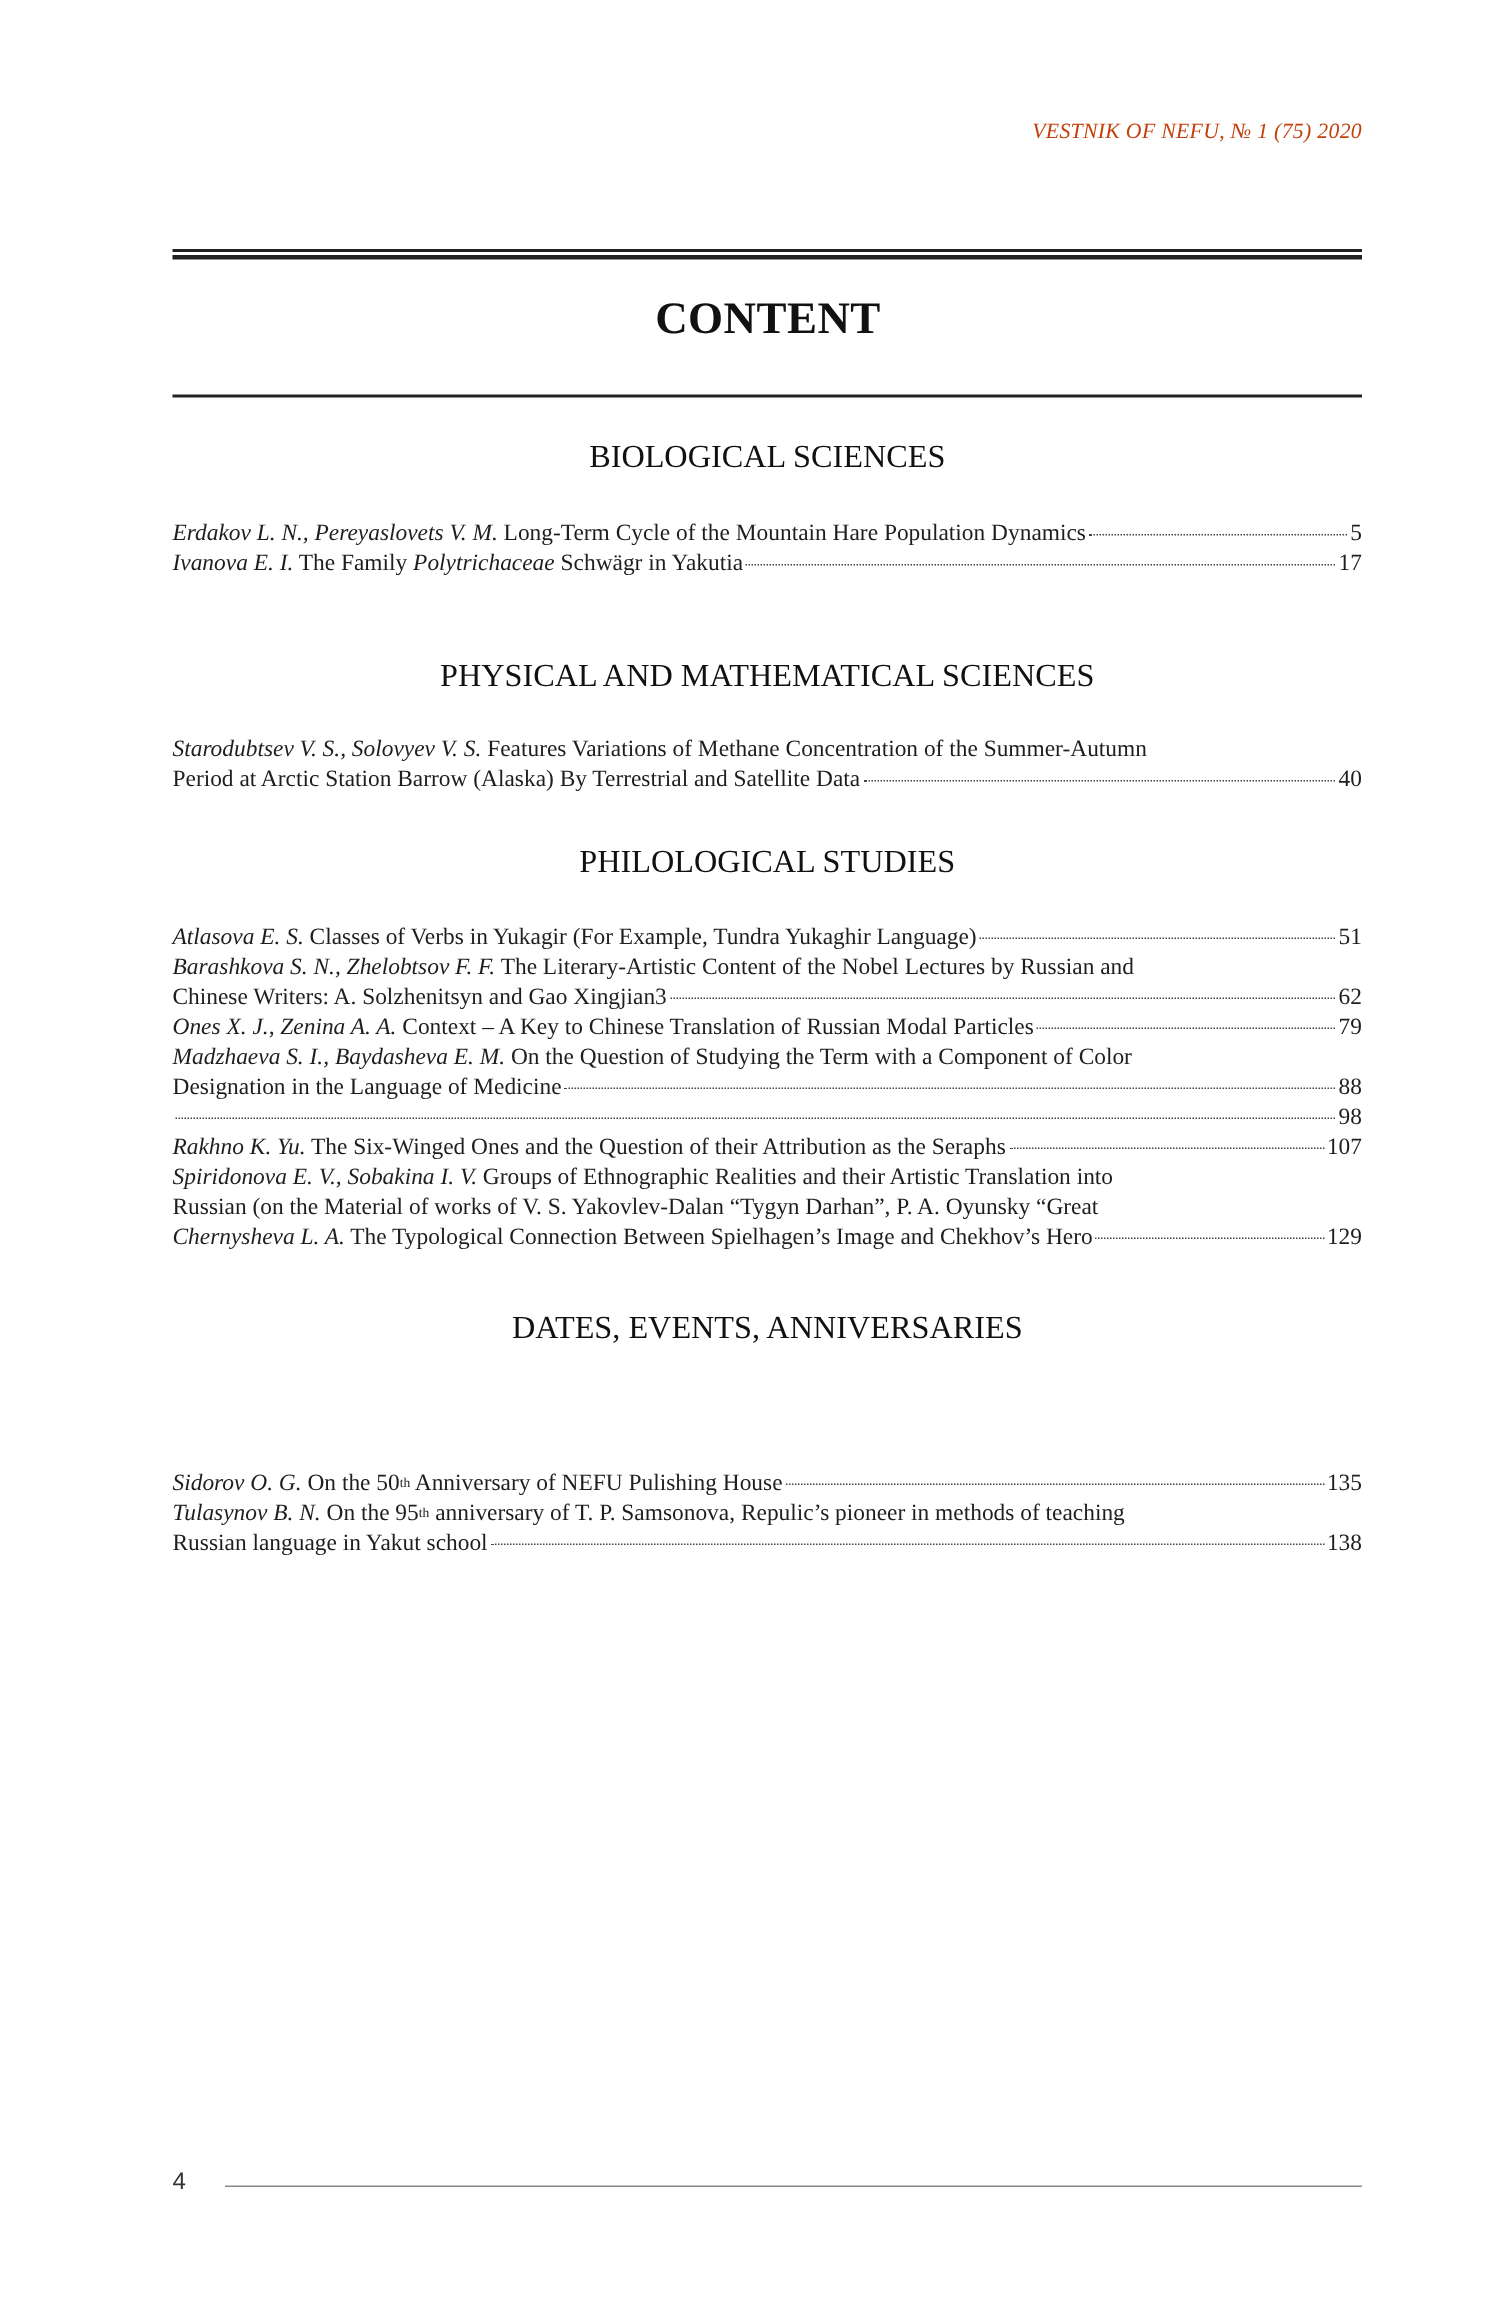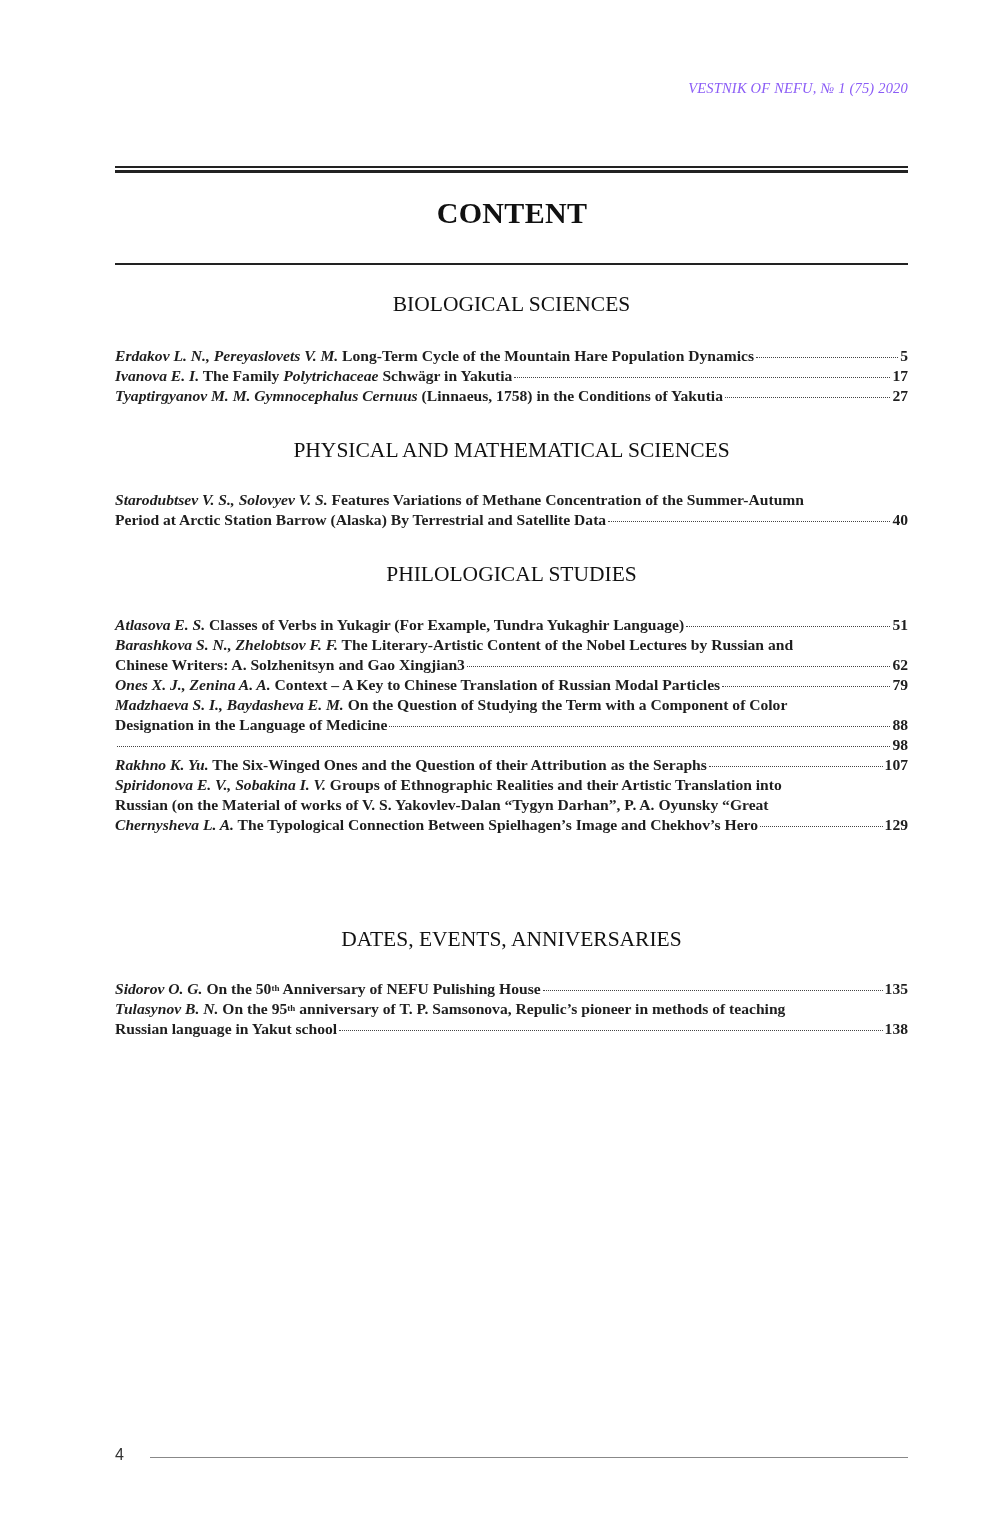--- a/index.html
+++ b/index.html
@@ -1,26 +1,26 @@
 <!DOCTYPE html>
 <html><head>
 <meta charset="utf-8">
 <style>
   html, body { margin:0; padding:0; background:#ffffff; }
   body { width:992px; height:1531px; position:relative; font-family:"Liberation Serif", "DejaVu Serif", serif; color:#1e1e1e; overflow:hidden; }
-  .running-head { position:absolute; top:80px; right:84px; font-style:italic; font-size:14.5px; color:#8b5cf6; letter-spacing:0.2px; }
+  .running-head { position:absolute; top:80px; right:84px; font-style:italic; font-size:14.5px; color:#c2410c; letter-spacing:0.2px; }
   .double-rule { position:absolute; left:115px; width:793px; top:166px; }
   .double-rule .l1 { height:2px; background:#222; }
   .double-rule .l2 { height:3px; background:#222; margin-top:2px; }
   .title { position:absolute; top:196px; left:0; width:1024px; text-align:center; font-weight:bold; font-size:30px; letter-spacing:0.3px; color:#111; }
   .title-rule { position:absolute; left:115px; width:793px; top:263px; height:2px; background:#222; }
   .section-head { position:absolute; left:115px; width:793px; text-align:center; font-weight:normal; font-size:21.5px; color:#111; }
   .entries { position:absolute; left:115px; width:793px; font-size:15.6px; line-height:20px; }
   .entry { display:block; }
-  .line { display:flex; align-items:baseline; white-space:nowrap;font-weight:bold; }
+  .line { display:flex; align-items:baseline; white-space:nowrap; }
   .line .txt { flex:0 0 auto; }
   .line .leader { flex:1 1 auto; overflow:hidden; margin:0 2px; border-bottom:1.5px dotted #444; height:0; transform:translateY(-3px); }
   .line .pg { flex:0 0 auto; }
   .au { font-style:italic; }
   sup { font-size:9px; vertical-align:top; position:relative; top:-1px; }
   .footer-num { position:absolute; left:115px; top:1446px; font-family:"Liberation Sans", "DejaVu Sans", sans-serif; font-size:16px; color:#333; }
   .footer-rule { position:absolute; left:150px; width:758px; top:1457px; height:1px; background:#888; }
 </style>
 </head>
 <body>
@@ -41,27 +41,20 @@
         <span class="txt"><span class="au">Erdakov L. N., Pereyaslovets V. M.</span> <span>Long-Term Cycle of the Mountain Hare Population Dynamics</span></span>
         <span class="leader"></span>
         <span class="pg">5</span>
       </div>
   </div>
   <div class="entry">
     <div class="line">
         <span class="txt"><span class="au">Ivanova E. I.</span> <span>The Family <i>Polytrichaceae</i> Schwägr in Yakutia</span></span>
         <span class="leader"></span>
         <span class="pg">17</span>
-      </div>
-  </div>
-  <div class="entry">
-    <div class="line">
-        <span class="txt"><span class="au">Tyaptirgyanov M. M.</span> <span><i>Gymnocephalus Cernuus</i> (Linnaeus, 1758) in the Conditions of Yakutia</span></span>
-        <span class="leader"></span>
-        <span class="pg">27</span>
       </div>
   </div>
 </div>
 
 <div class="section-head" style="top:438px;">PHYSICAL AND MATHEMATICAL SCIENCES</div>
 <div class="entries" style="top:490px;">
   <div class="entry">
     <div class="line">
         <span class="txt"><span class="au">Starodubtsev V. S., Solovyev V. S.</span> <span>Features Variations of Methane Concentration of the Summer-Autumn</span></span>
       </div>
@@ -132,21 +125,21 @@
   </div>
   <div class="entry">
     <div class="line">
         <span class="txt"><span class="au">Chernysheva L. A.</span> <span>The Typological Connection Between Spielhagen’s Image and Chekhov’s Hero</span></span>
         <span class="leader"></span>
         <span class="pg">129</span>
       </div>
   </div>
 </div>
 
-<div class="section-head" style="top:927px;">DATES, EVENTS, ANNIVERSARIES</div>
+<div class="section-head" style="top:873px;">DATES, EVENTS, ANNIVERSARIES</div>
 <div class="entries" style="top:979px;text-align:right;">
   <div class="entry">
     <div class="line">
         <span class="txt"><span class="au">Sidorov O. G.</span> <span>On the 50<sup>th</sup> Anniversary of NEFU Pulishing House</span></span>
         <span class="leader"></span>
         <span class="pg">135</span>
       </div>
   </div>
   <div class="entry">
     <div class="line">

